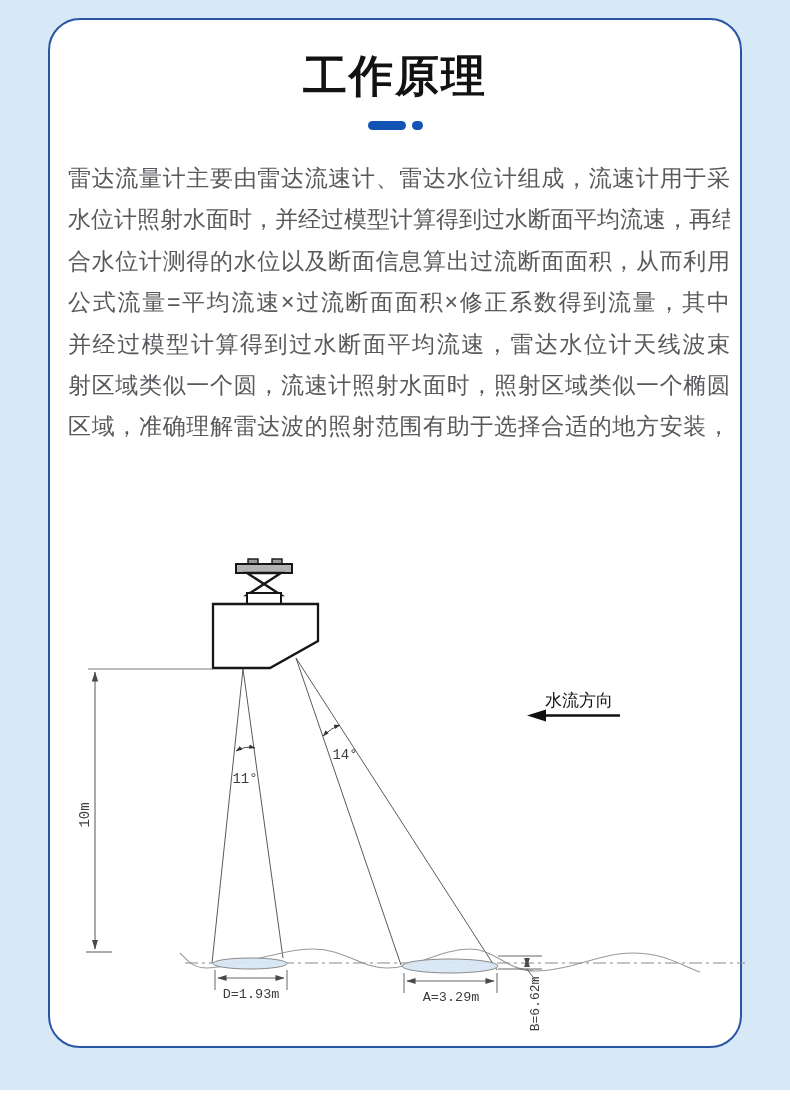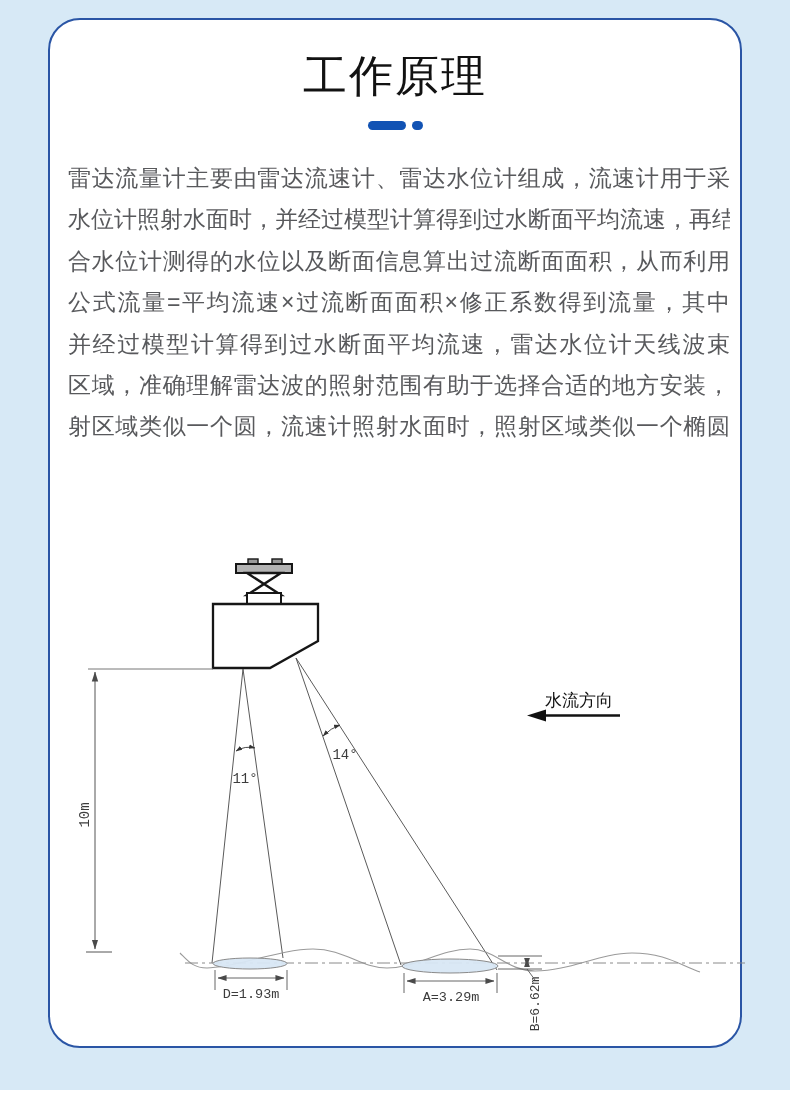--- a/index.html
+++ b/index.html
@@ -25,21 +25,21 @@
     position: absolute; left: 48px; top: 18px;
     width: 694px; height: 1030px;
     background: #ffffff;
     border: 2px solid var(--card-border);
     border-radius: 32px;
   }
   .page-title {
     margin-top: 27px;
     text-align: center;
     font-size: 44px;
-    font-weight: 400;
+    font-weight: 700;
     letter-spacing: 2px;
     color: var(--title-color);
   }
   .deco {
     margin-top: 15px;
     display: flex; justify-content: center; align-items: center; gap: 6px;
   }
   .deco-dash { width: 38px; height: 9px; border-radius: 5px; background: var(--accent); }
   .deco-dot  { width: 11px; height: 9px; border-radius: 5px; background: var(--accent); }
   .content {
@@ -88,22 +88,22 @@
 
   <div class="content">
     <div>
       <div class="line">雷达流量计主要由雷达流速计、雷达水位计组成，流速计用于采</div>
       <div class="line">水位计照射水面时，并经过模型计算得到过水断面平均流速，再结</div>
       <div class="line">合水位计测得的水位以及断面信息算出过流断面面积，从而利用</div>
       <div class="line">公式流量=平均流速×过流断面面积×修正系数得到流量，其中</div>
     </div>
     <div>
       <div class="line">并经过模型计算得到过水断面平均流速，雷达水位计天线波束</div>
+      <div class="line">射区域类似一个圆，流速计照射水面时，照射区域类似一个椭圆</div>
       <div class="line">区域，准确理解雷达波的照射范围有助于选择合适的地方安装，</div>
-      <div class="line">射区域类似一个圆，流速计照射水面时，照射区域类似一个椭圆</div>
     </div>
   </div>
 
   <svg class="diagram" viewBox="0 0 692 500">
     <defs>
       <marker id="dimA" viewBox="0 0 10 10" refX="9.5" refY="5" markerWidth="10" markerHeight="10" orient="auto-start-reverse">
         <path d="M0,1.8 L10,5 L0,8.2 Z" fill="#4a4a4a"></path>
       </marker>
       <marker id="dimS" viewBox="0 0 10 10" refX="9.5" refY="5" markerWidth="7" markerHeight="7" orient="auto-start-reverse">
         <path d="M0,1.5 L10,5 L0,8.5 Z" fill="#333"></path>

